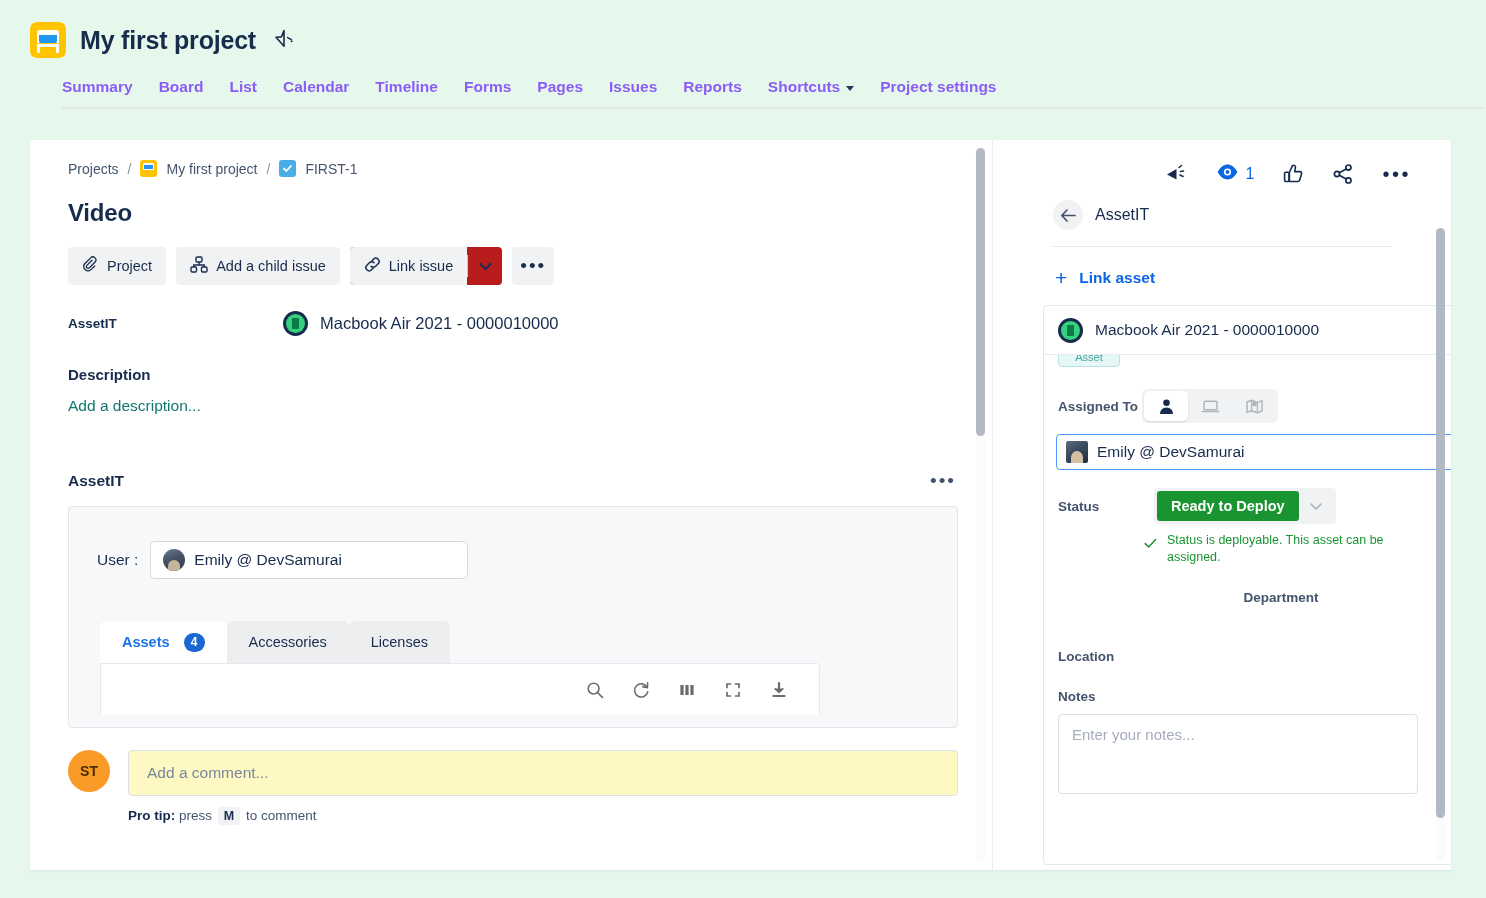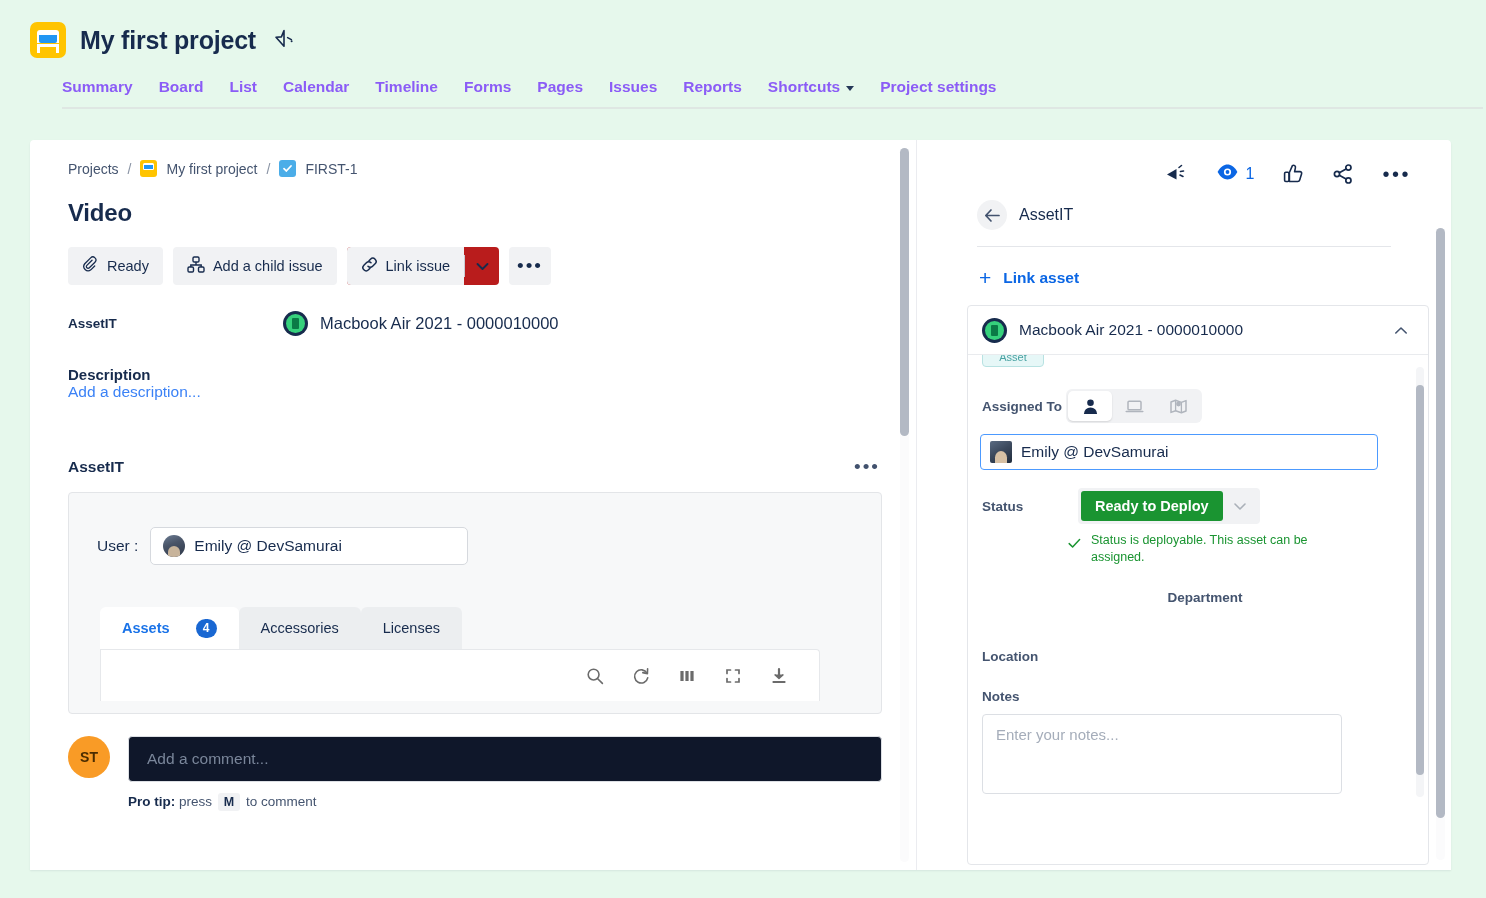--- a/index.html
+++ b/index.html
@@ -60,21 +60,21 @@
   .content-card {
     position: absolute; left: 30px; top: 140px;
     width: 1421px; height: 730px;
     background: #fff; border-radius: 4px 4px 0 0;
     display: flex; overflow: hidden;
     box-shadow: 0 1px 2px rgba(9,30,66,0.08);
   }
 
   
   .left-pane {
-    width: 887px; height: 100%;
+    width: 963px; height: 100%;
     position: relative; border-right: 1px solid #ebecf0;
     overflow: hidden;
   }
   .left-inner { padding: 20px 34px 0 38px; }
 
   .breadcrumb { display: flex; align-items: center; gap: 9px; font-size: 14px; color: #44546f; }
   .bc-link { color: #44546f; cursor: pointer; }
   .bc-sep { color: #8993a4; }
   .bc-proj-ico {
     width: 17px; height: 17px; border-radius: 3px; background: #ffc400;
@@ -126,21 +126,21 @@
   }
   .asset-ico-in {
     width: 19px; height: 19px; border-radius: 50%; background: #36d17c;
     display: flex; align-items: center; justify-content: center;
   }
   .asset-ico-in span {
     width: 7px; height: 11px; background: #0b7a46; border-radius: 1px; display: block;
   }
 
   .sec-title { font-size: 15px; font-weight: 700; margin-top: 30px; color: #172b4d; }
-  .desc-placeholder { font-size: 15.5px; color: #3b82f6; }
+  .desc-placeholder { font-size: 15.5px; color: #0f766e; margin-top: 14px; }
 
   .assetit-head {
     display: flex; align-items: center; justify-content: space-between;
     margin-top: 56px;
   }
   .assetit-head .sec-title { margin-top: 0; font-size: 15.5px; }
   .dots-btn {
     color: #42526e; font-size: 19px; letter-spacing: 2px; line-height: 0.6;
     cursor: pointer; padding: 4px 2px;
   }
@@ -162,21 +162,21 @@
     position: relative; overflow: hidden;
   }
   .user-av:after {
     content: ""; position: absolute; left: 5px; top: 11px; width: 12px; height: 12px;
     border-radius: 50% 50% 0 0; background: #c8b49b;
   }
 
   .tab-strip { display: flex; align-items: flex-end; margin: 42px 0 0 31px; }
   .mini-tab {
     background: #eceef0; border-radius: 6px 6px 0 0; height: 42px; padding: 0 22px;
-    display: flex; align-items: center; gap: 26px; font-size: 14.5px; color: #172b4d;
+    display: flex; align-items: center; gap: 14px; font-size: 14.5px; color: #172b4d;
     cursor: pointer;
   }
   .mini-tab.active { background: #fff; color: #1a73e8; font-weight: 600; }
   .tab-badge {
     background: #1967d2; color: #fff; border-radius: 10px; min-width: 21px; height: 19px;
     display: flex; align-items: center; justify-content: center; font-size: 12px;
     font-weight: 700; padding: 0 6px;
   }
   .toolbar-panel {
     margin: 0 0 0 31px; background: #fff; border: 1px solid #e6e8eb; border-bottom: none;
@@ -188,21 +188,21 @@
 
   .comment-row { display: flex; align-items: flex-start; gap: 18px; margin-top: 22px; }
   .comment-av {
     width: 42px; height: 42px; border-radius: 50%; background: #f99b26; color: #4a2c00;
     display: flex; align-items: center; justify-content: center;
     font-size: 14px; font-weight: 700; flex: none;
   }
   .comment-input {
     flex: 1; height: 46px; border: 1px solid #dcdfe4; border-radius: 4px;
     display: flex; align-items: center; padding: 0 18px; font-size: 15.5px;
-    color: #7a869a; background: #0f172a; cursor: text;
+    color: #7a869a; background: #fef9c3; cursor: text;
   }
   .pro-tip { margin: 12px 0 0 60px; font-size: 13.5px; color: #44546f; }
   .pro-tip b { color: #172b4d; }
   .kbd {
     background: #f1f2f4; border-radius: 3px; padding: 2px 6px; font-size: 12.5px;
     font-weight: 700; color: #172b4d; margin: 0 2px;
   }
 
   .left-scrollbar {
     position: absolute; right: 7px; top: 8px; width: 9px; bottom: 8px;
@@ -409,21 +409,21 @@
 
       <div class="issue-title">Video</div>
 
       <div class="action-row">
         <button class="act-btn">
           <span>
             <svg width="17" height="17" viewBox="0 0 17 17">
                 <path d="M12.2 5.2 L6.6 10.8 a1.9 1.9 0 0 0 2.7 2.7 l6.1-6.1 a3.3 3.3 0 0 0-4.7-4.7 l-6.4 6.4 a4.7 4.7 0 0 0 6.6 6.6 l4.2-4.2" fill="none" stroke="#172b4d" stroke-width="1.4" stroke-linecap="round" transform="translate(-1.2,-0.6) scale(0.92)"></path>
               </svg>
           </span>
-          <span>Ready</span>
+          <span>Project</span>
         </button>
         <button class="act-btn">
           <span>
             <svg width="18" height="17" viewBox="0 0 18 17">
               <rect x="6" y="1" width="6" height="5" rx="1.2" fill="none" stroke="#172b4d" stroke-width="1.4"></rect>
               <rect x="1" y="11" width="5.5" height="5" rx="1.2" fill="none" stroke="#172b4d" stroke-width="1.4"></rect>
               <rect x="11.5" y="11" width="5.5" height="5" rx="1.2" fill="none" stroke="#172b4d" stroke-width="1.4"></rect>
               <path d="M9 6 v3 M3.8 11 v-2 h10.4 v2" fill="none" stroke="#172b4d" stroke-width="1.4"></path>
             </svg>
           </span>

